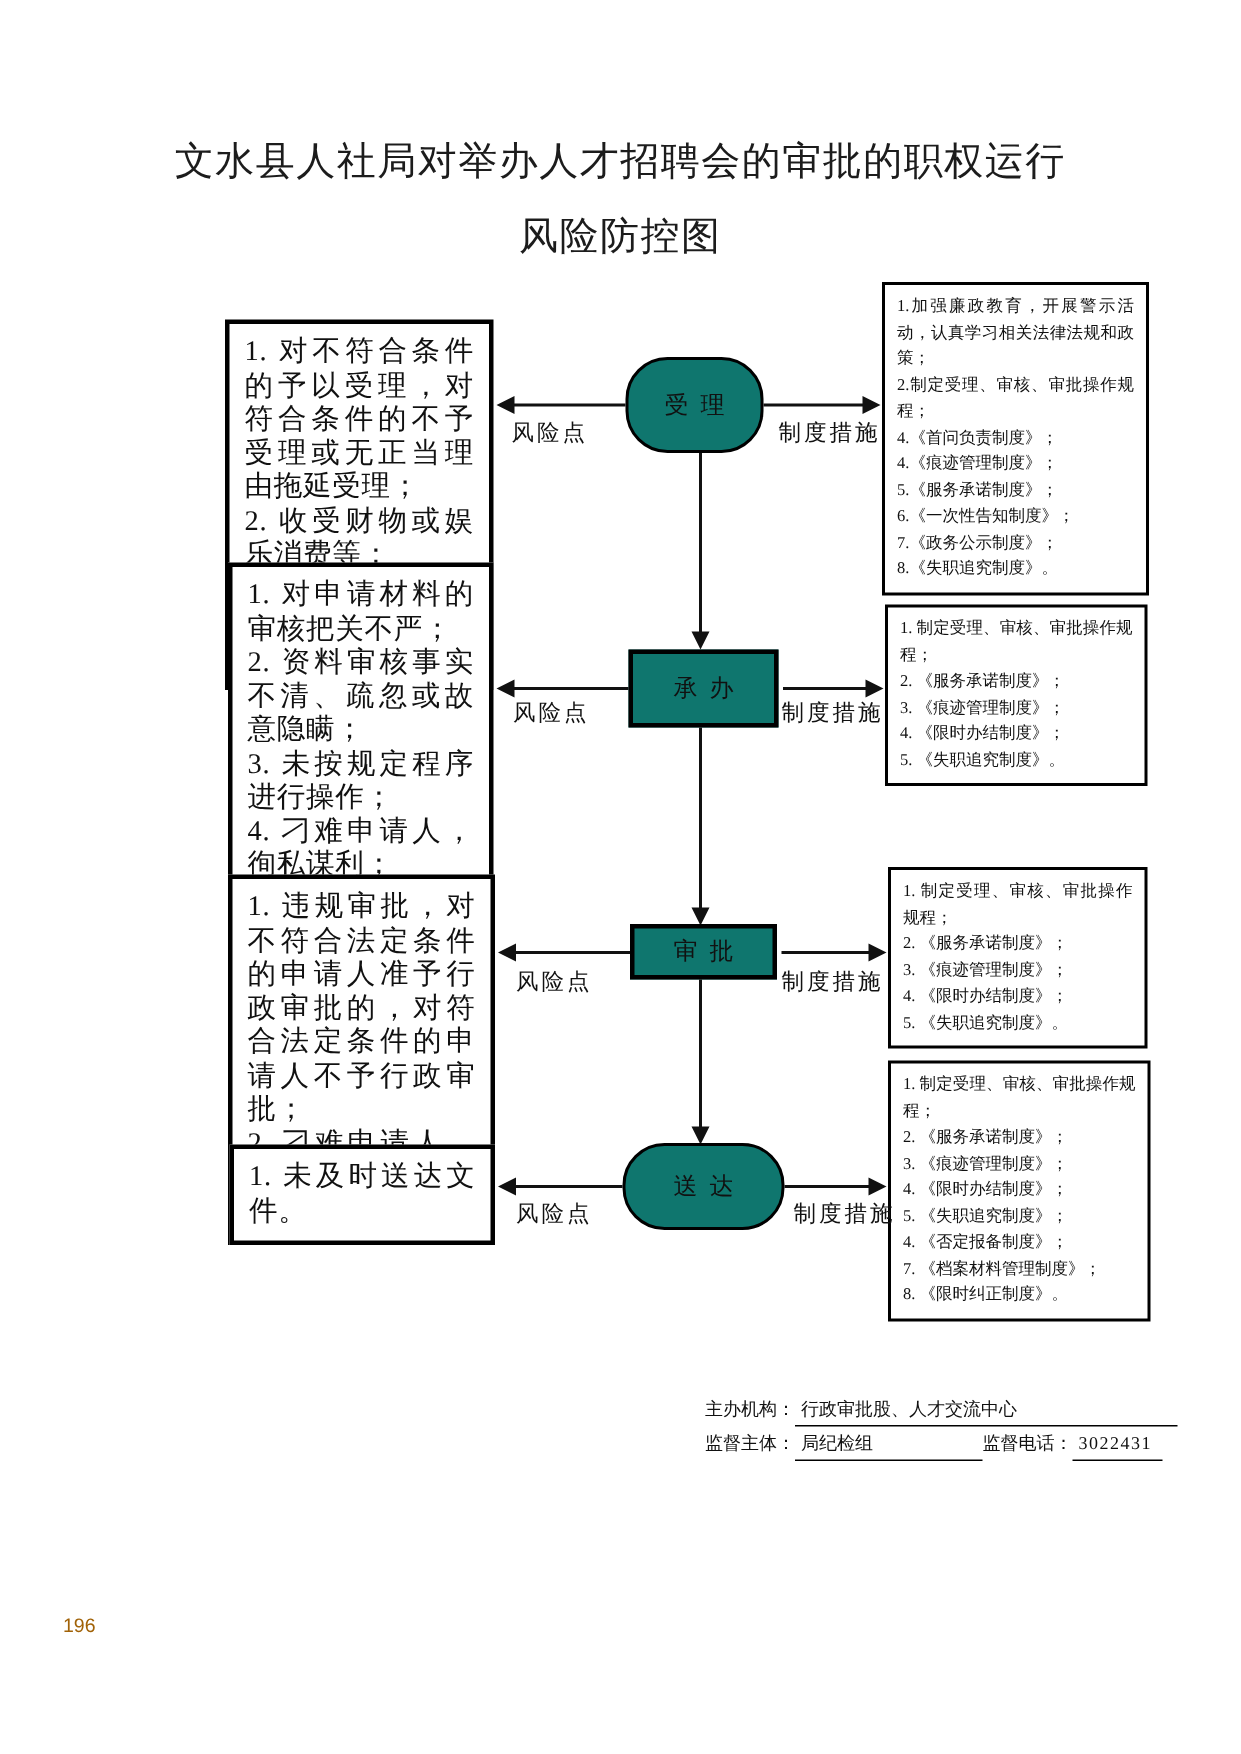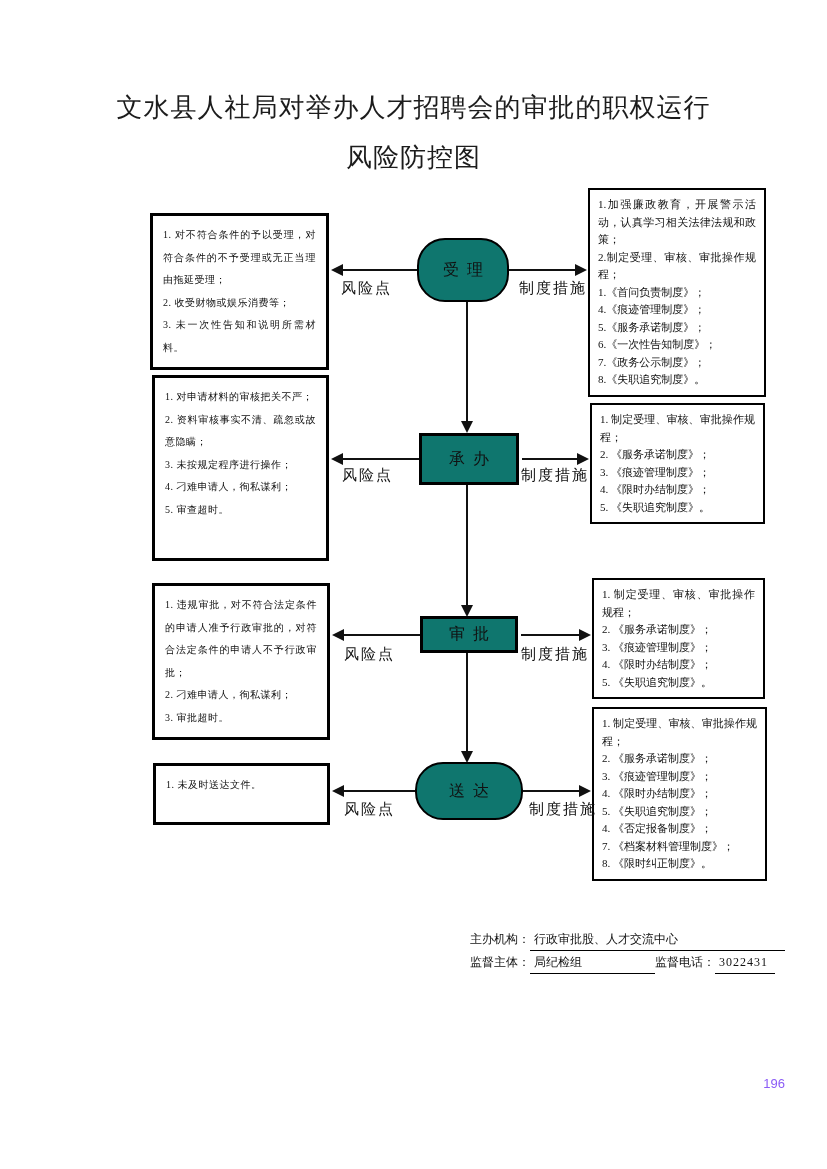--- a/index.html
+++ b/index.html
@@ -25,21 +25,21 @@
   
   .box{
     position:absolute;
     box-sizing:border-box;
     background:#fff;
     text-align:justify;
   }
   .risk-box{
     border:3px solid #000;
     padding:8px 10px;
-    font-size:10px;line-height:22.5px;
+    font-size:19px;line-height:22.5px;
     letter-spacing:0.5px;
   }
   .measure-box{
     border:2px solid #000;
     padding:6px 8px;
     font-size:11px;line-height:17.5px;
   }
   .rb1{left:108px;top:213px;width:179px;min-height:140px;}
   .rb2{left:110px;top:375px;width:177px;min-height:186px;}
   .rb3{left:110px;top:583px;width:178px;min-height:140px;}
@@ -93,23 +93,23 @@
     border-bottom:1px solid #000;
     padding-left:4px;
     box-sizing:border-box;
   }
   .uv-org{width:272px;}
   .uv-sup{width:125px;}
   .uv-phone{width:60px;letter-spacing:1px;}
   
   .pagenum{
     position:absolute;top:1076px;left:0;width:100%;
-    text-align:right;
+    text-align:left;
     font-family:"Liberation Sans","DejaVu Sans",sans-serif;
-    font-size:13px;color:#8b5cf6;
+    font-size:13px;color:#a16207;
   }
 </style>
 </head>
 <body>
 
 <div class="page">
 
   <div class="title">
     <div>文水县人社局对举办人才招聘会的审批的职权运行</div>
     <div>风险防控图</div>
@@ -119,21 +119,21 @@
       <div>1. 对不符合条件的予以受理，对符合条件的不予受理或无正当理由拖延受理；</div>
       <div>2. 收受财物或娱乐消费等；</div>
       <div>3. 未一次性告知和说明所需材料。</div>
     </div>
   <div class="shape sh1">
     <span>受理</span>
   </div>
   <div class="box measure-box mb1">
       <div>1.加强廉政教育，开展警示活动，认真学习相关法律法规和政策；</div>
       <div>2.制定受理、审核、审批操作规程；</div>
-      <div>1.《首问负责制度》；</div>
+      <div>4.《首问负责制度》；</div>
       <div>4.《痕迹管理制度》；</div>
       <div>5.《服务承诺制度》；</div>
       <div>6.《一次性告知制度》；</div>
       <div>7.《政务公示制度》；</div>
       <div>8.《失职追究制度》。</div>
     </div>
   <div class="hline hl1L"></div>
   <div class="ah ah-left ah1L"></div>
   <div class="hline hl1R"></div>
   <div class="ah ah-right ah1R"></div>

